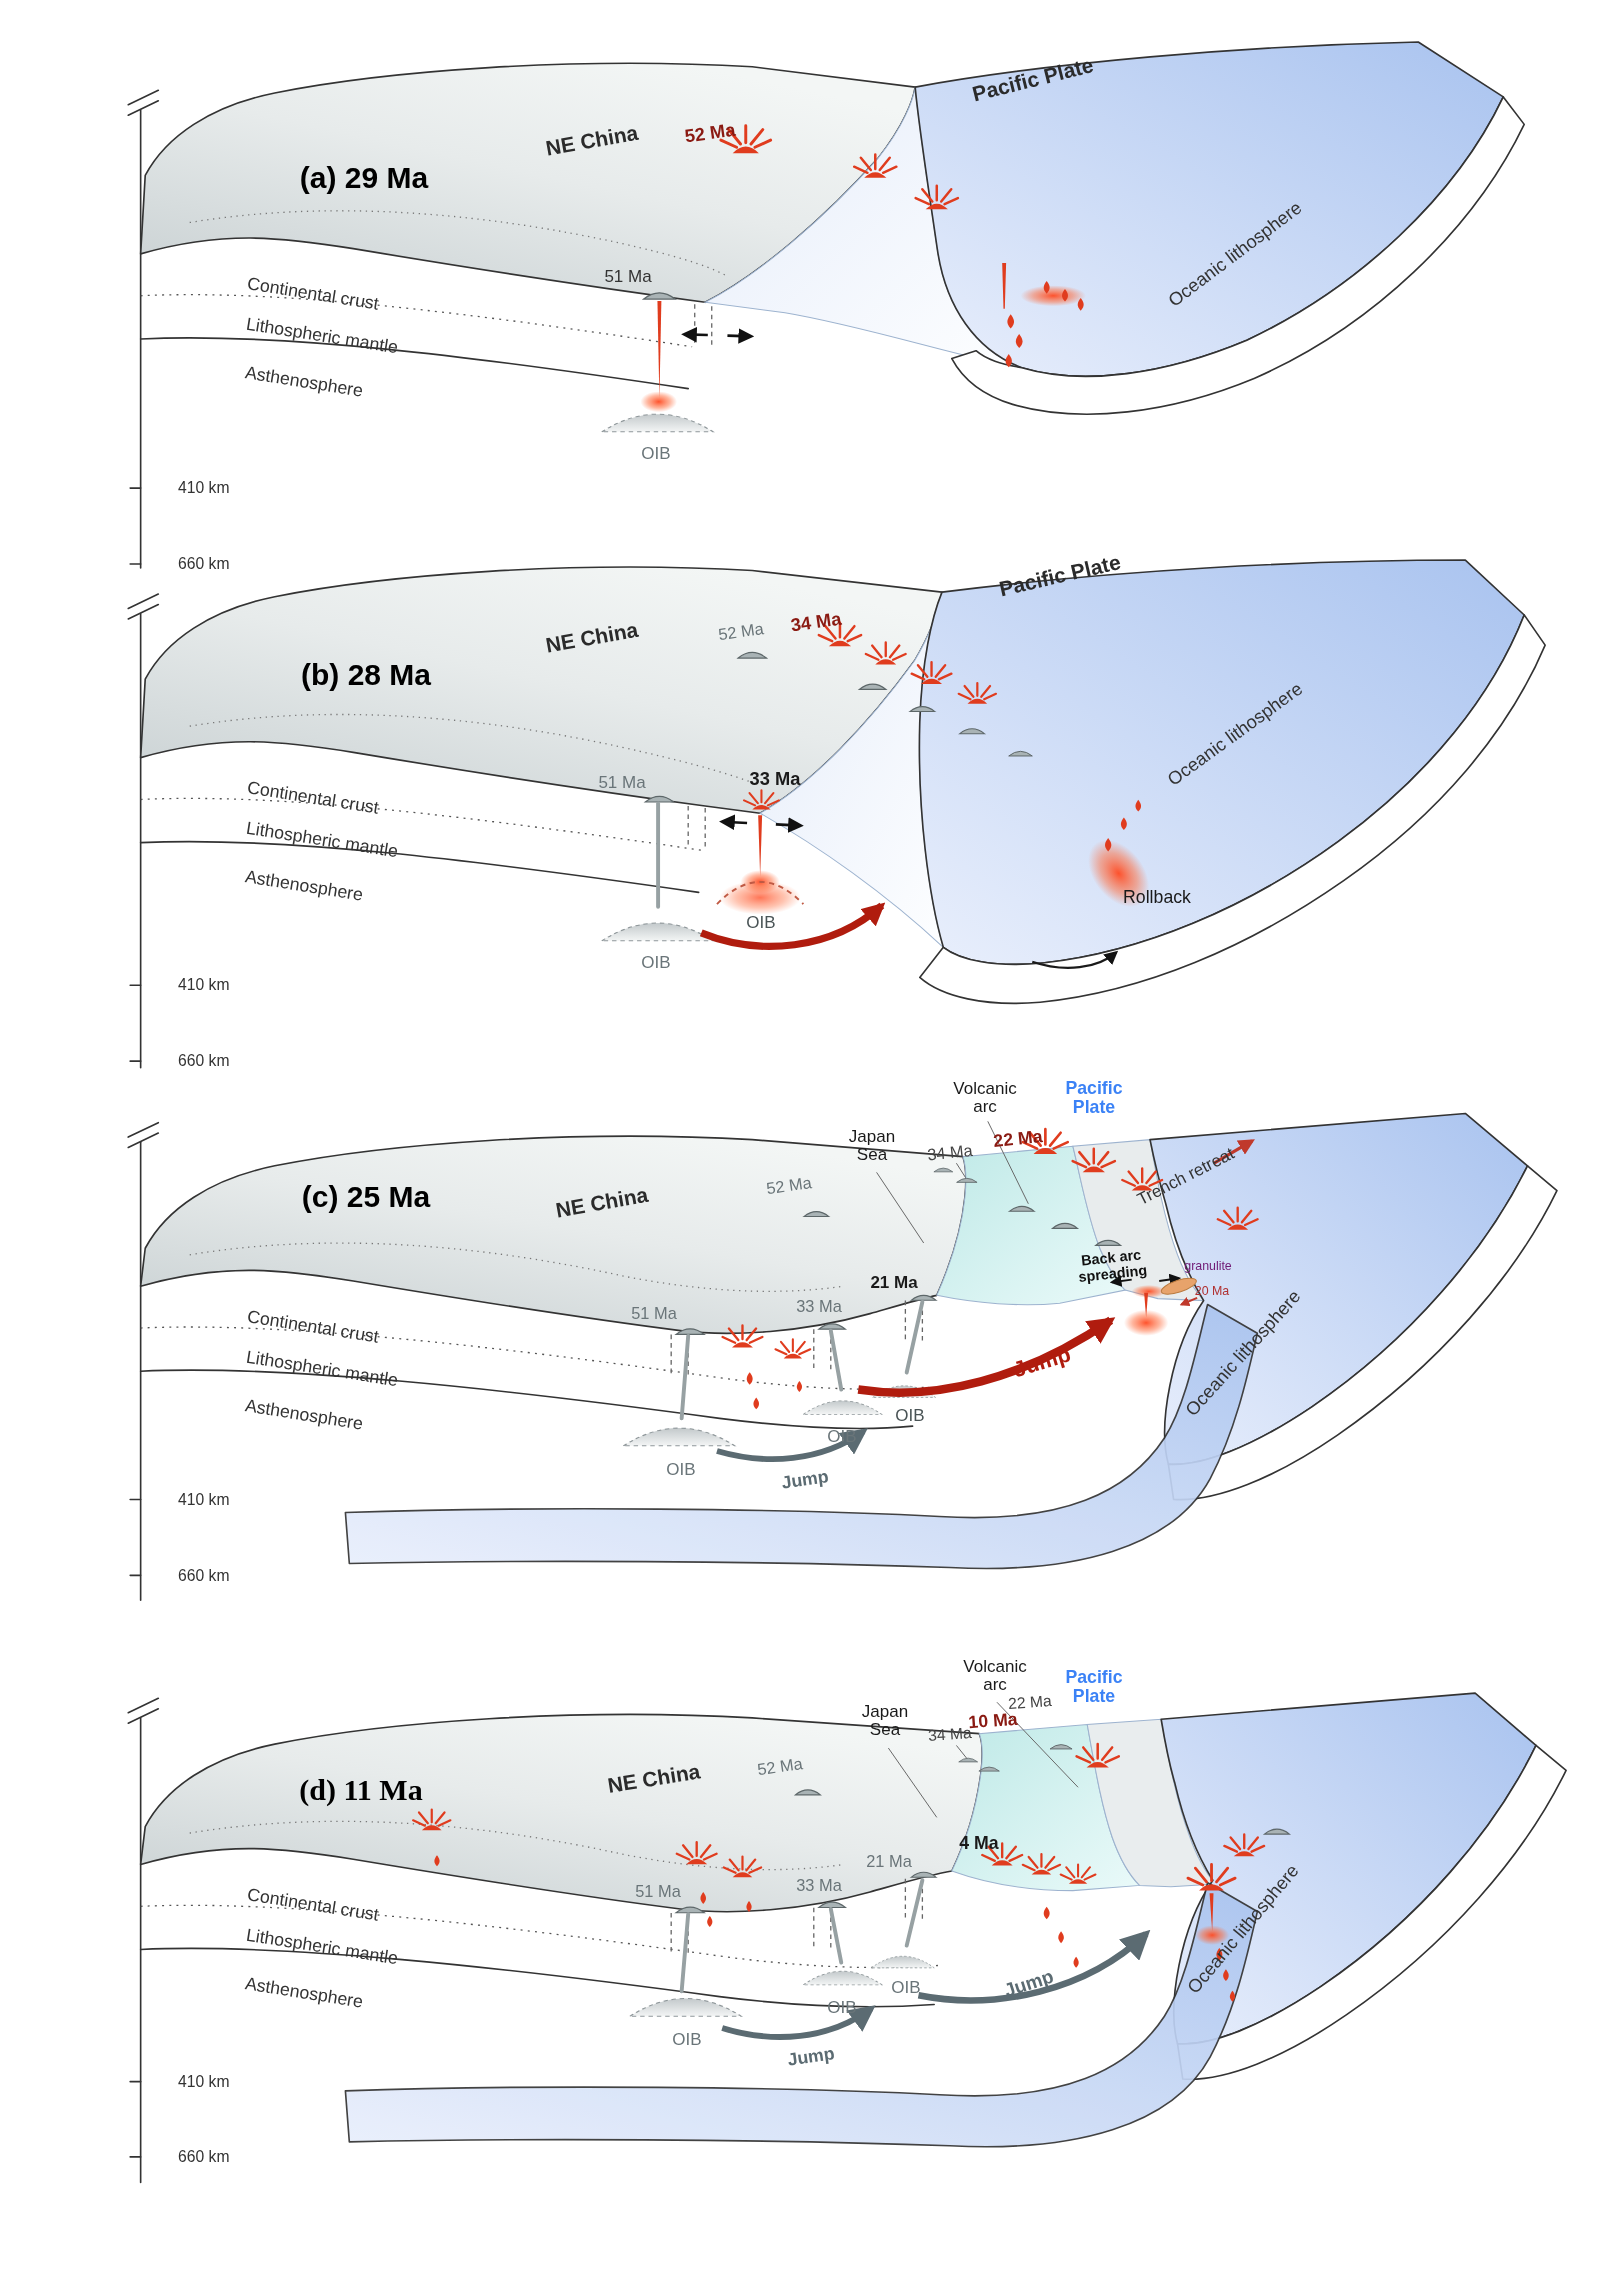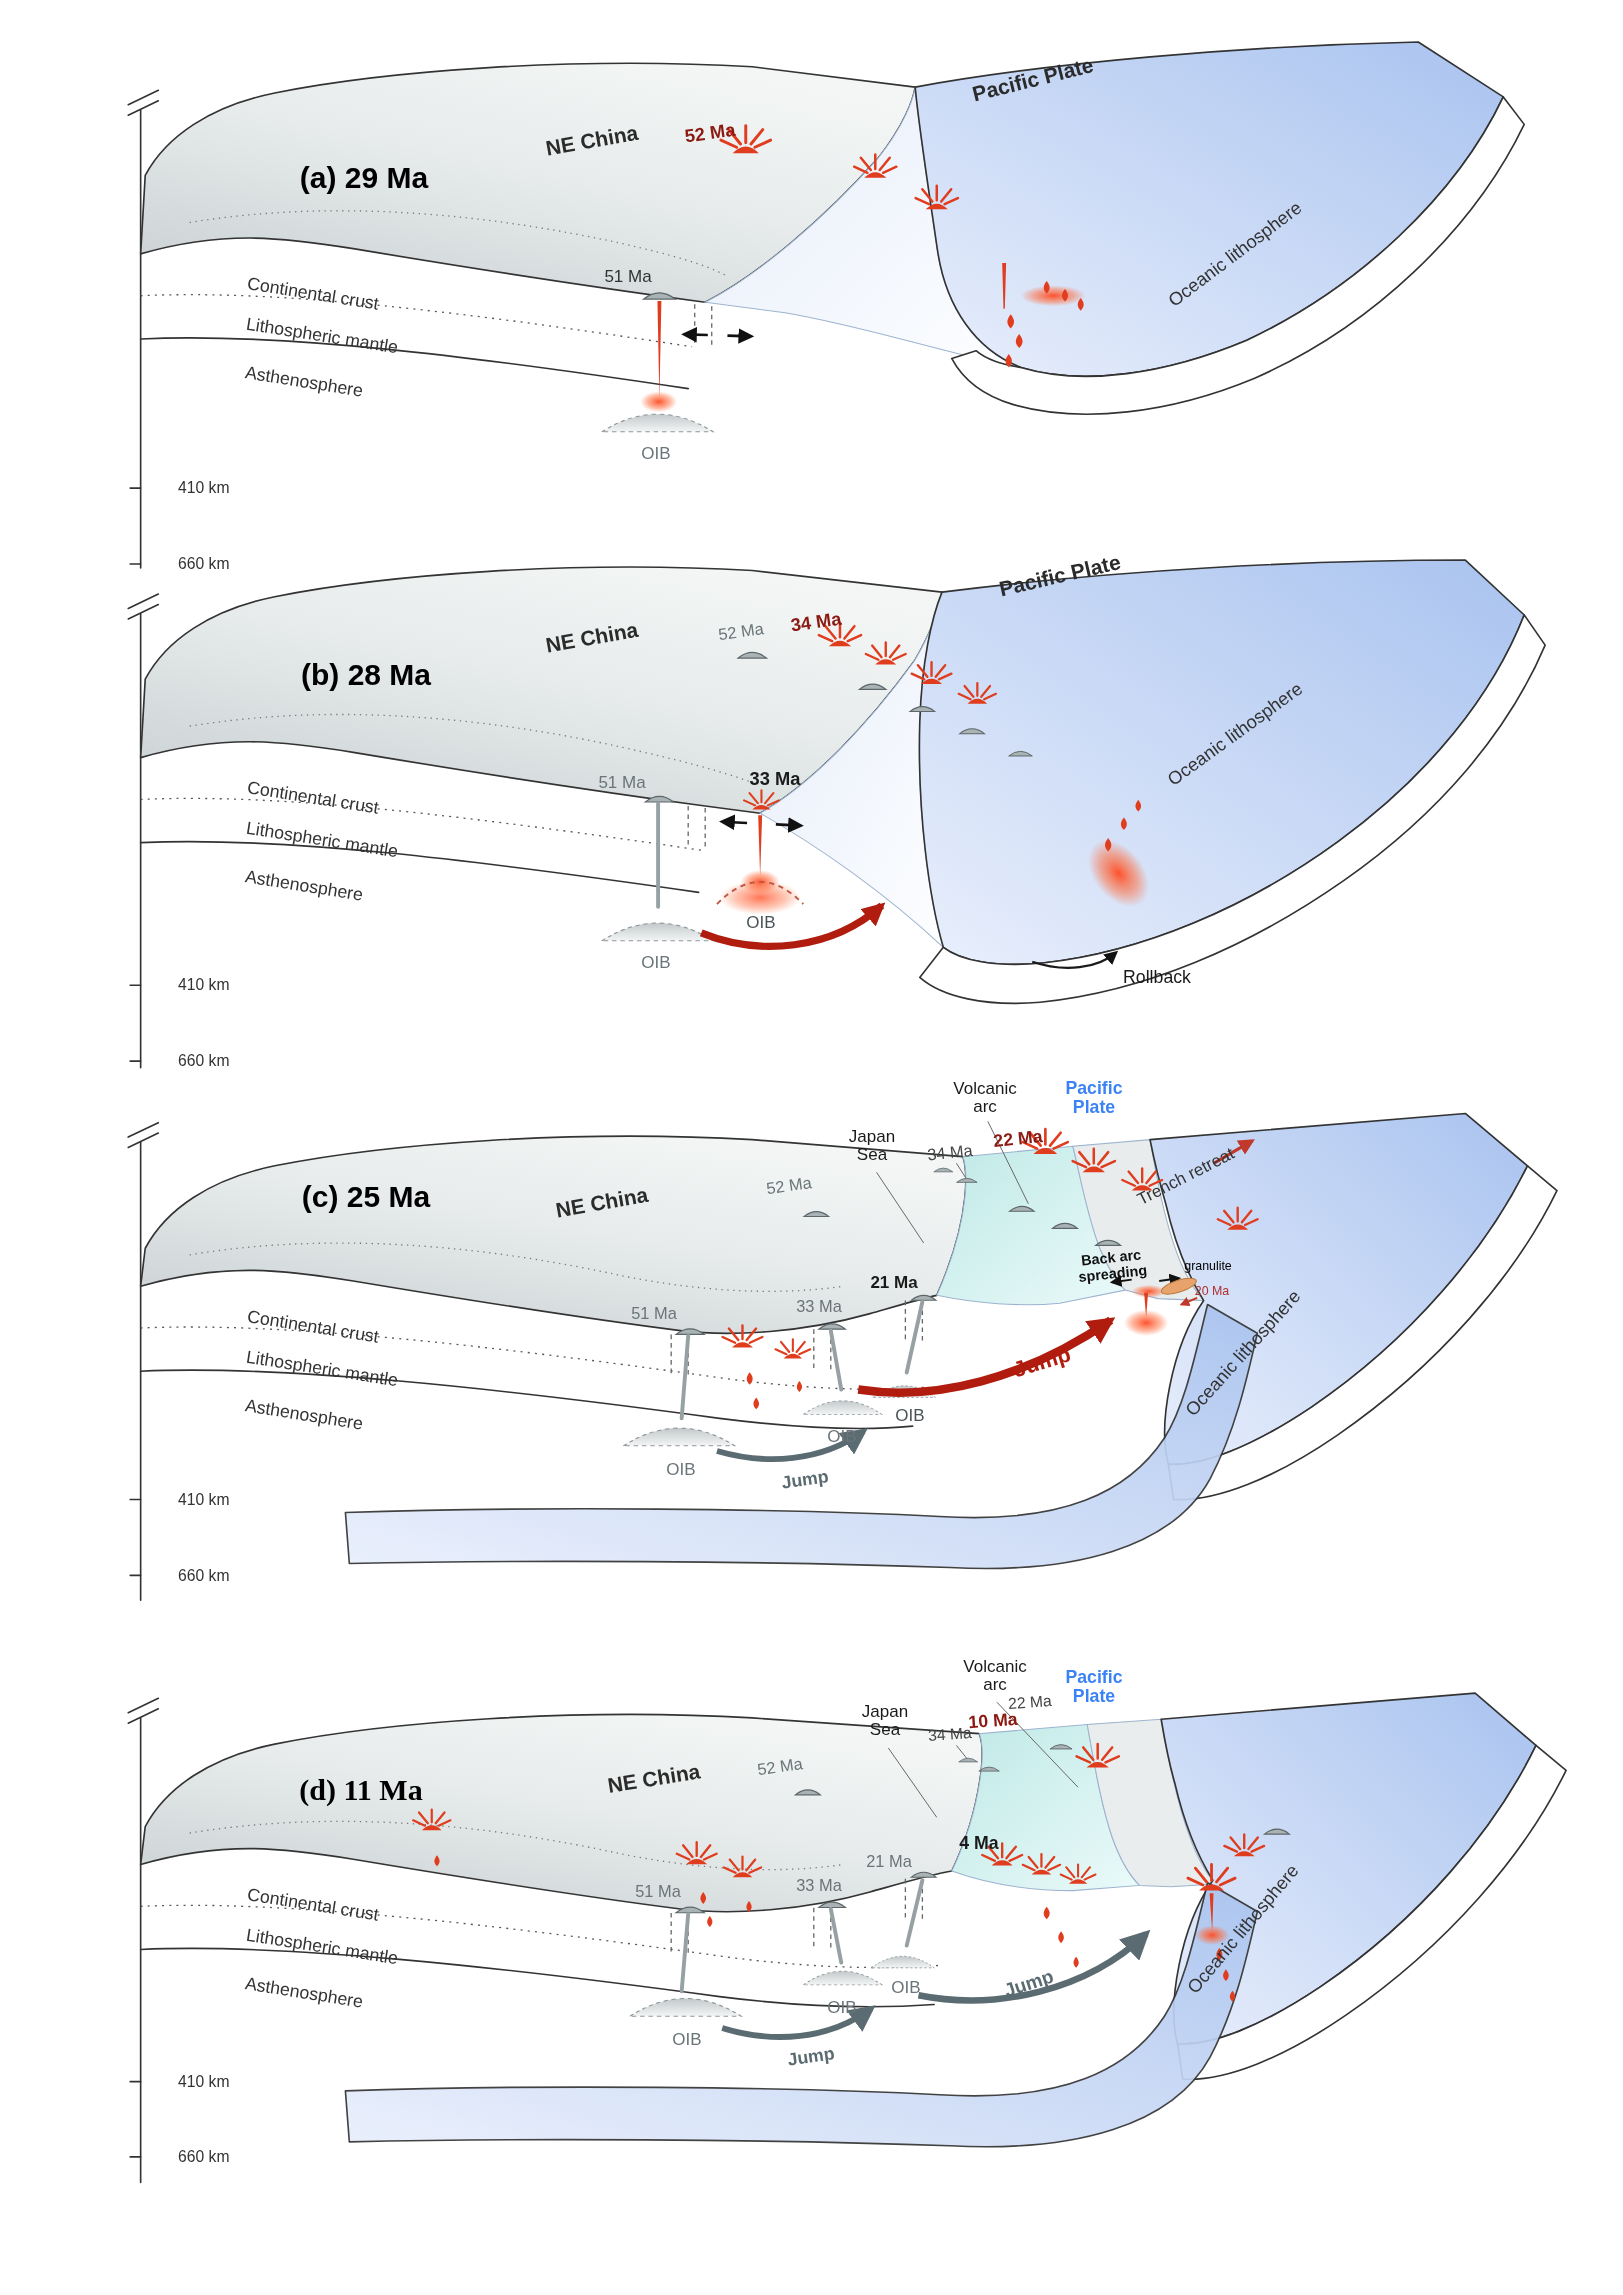--- a/index.html
+++ b/index.html
@@ -363,41 +363,41 @@
   <div class="lbl t28b maroon" style="left:816px;top:622px;transform:translate(-50%,-50%) rotate(-8deg);">34 Ma</div>
   <div class="lbl t32b" style="left:1060px;top:576px;transform:translate(-50%,-50%) rotate(-13deg);">Pacific Plate</div>
   <div class="lbl t28" style="left:1235px;top:734px;transform:translate(-50%,-50%) rotate(-36deg);">Oceanic lithosphere</div>
   <div class="lbl t27" style="left:313px;top:798px;transform:translate(-50%,-50%) rotate(9deg);">Continental crust</div>
   <div class="lbl t27" style="left:322px;top:840px;transform:translate(-50%,-50%) rotate(9deg);">Lithospheric mantle</div>
   <div class="lbl t27" style="left:304px;top:886px;transform:translate(-50%,-50%) rotate(9deg);">Asthenosphere</div>
   <div class="lbl t26 gray" style="left:622px;top:783px;transform:translate(-50%,-50%);">51 Ma</div>
   <div class="lbl t28b dark" style="left:775px;top:779px;transform:translate(-50%,-50%);">33 Ma</div>
   <div class="lbl t26 gray" style="left:656px;top:963px;transform:translate(-50%,-50%);">OIB</div>
   <div class="lbl t26 oibdark" style="left:761px;top:923px;transform:translate(-50%,-50%);">OIB</div>
-  <div class="lbl t27 dark" style="left:1157px;top:978px;transform:translate(-50%,-50%);">Rollback</div>
+  <div class="lbl t27 dark" style="left:1157px;top:898px;transform:translate(-50%,-50%);">Rollback</div>
   <div class="lbl t24" style="left:178px;top:985px;transform:translate(0,-50%);">410 km</div>
   <div class="lbl t24" style="left:178px;top:1061px;transform:translate(0,-50%);">660 km</div>
 </div>
 
 <div>
   <div class="lbl t46b" style="left:366px;top:1197px;transform:translate(-50%,-50%);">(c) 25 Ma</div>
   <div class="lbl t32b" style="left:602px;top:1203px;transform:translate(-50%,-50%) rotate(-10deg);">NE China</div>
   <div class="lbl t25 gray" style="left:789px;top:1186px;transform:translate(-50%,-50%) rotate(-8deg);">52 Ma</div>
   <div class="lbl t26 dark" style="left:872px;top:1146px;transform:translate(-50%,-50%);">Japan
 Sea</div>
   <div class="lbl t26 dark" style="left:985px;top:1098px;transform:translate(-50%,-50%);">Volcanic
 arc</div>
   <div class="lbl t27b maroon" style="left:1018px;top:1139px;transform:translate(-50%,-50%) rotate(-6deg);">22 Ma</div>
   <div class="lbl t25" style="left:950px;top:1153px;transform:translate(-50%,-50%) rotate(-6deg);color:#444;">34 Ma</div>
   <div class="lbl t27b" style="left:1094px;top:1098px;transform:translate(-50%,-50%);">Pacific
 Plate</div>
   <div class="lbl t26" style="left:1186px;top:1177px;transform:translate(-50%,-50%) rotate(-27deg);">Trench retreat</div>
   <div class="lbl t22b" style="left:1112px;top:1266px;transform:translate(-50%,-50%) rotate(-6deg);">Back arc
 spreading</div>
-  <div class="lbl t19" style="left:1208px;top:1267px;transform:translate(-50%,-50%);color:#000000;">granulite</div>
+  <div class="lbl t19" style="left:1208px;top:1267px;transform:translate(-50%,-50%);color:#701a75;">granulite</div>
   <div class="lbl t19 redtxt" style="left:1212px;top:1292px;transform:translate(-50%,-50%);">20 Ma</div>
   <div class="lbl t25 gray" style="left:654px;top:1314px;transform:translate(-50%,-50%);">51 Ma</div>
   <div class="lbl t25 gray" style="left:819px;top:1307px;transform:translate(-50%,-50%);">33 Ma</div>
   <div class="lbl t26b dark" style="left:894px;top:1283px;transform:translate(-50%,-50%);">21 Ma</div>
   <div class="lbl t26 gray" style="left:681px;top:1470px;transform:translate(-50%,-50%);">OIB</div>
   <div class="lbl t26 gray" style="left:842px;top:1437px;transform:translate(-50%,-50%);">OIB</div>
   <div class="lbl t26 oibdark" style="left:910px;top:1416px;transform:translate(-50%,-50%);">OIB</div>
   <div class="lbl t34b" style="left:1042px;top:1362px;transform:translate(-50%,-50%) rotate(-17deg);color:#b01c0e;">Jump</div>
   <div class="lbl t27b steel" style="left:805px;top:1480px;transform:translate(-50%,-50%) rotate(-8deg);">Jump</div>
   <div class="lbl t28" style="left:1243px;top:1353px;transform:translate(-50%,-50%) rotate(-48deg);">Oceanic lithosphere</div>

